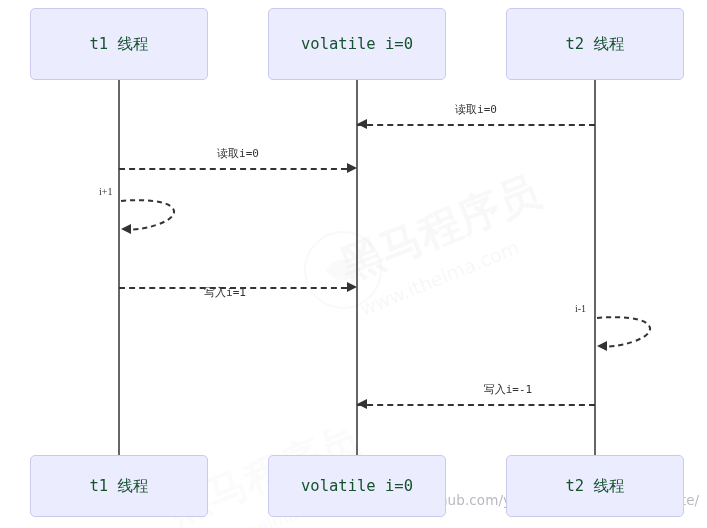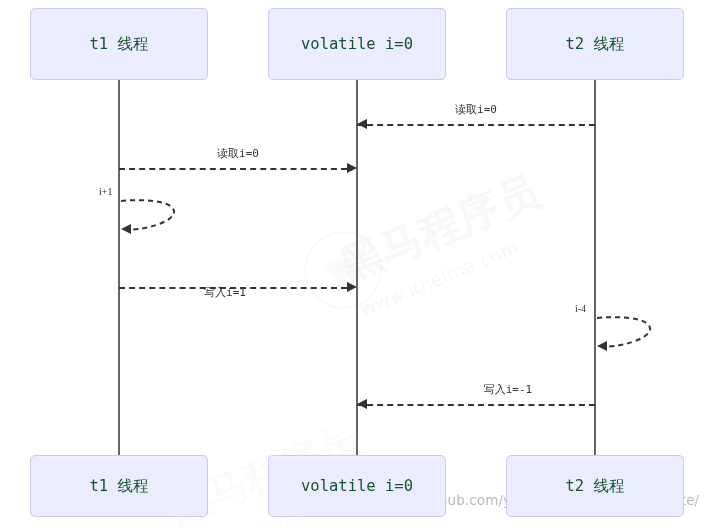--- a/index.html
+++ b/index.html
@@ -179,21 +179,21 @@
   <div class="msg" style="left:119px; top:287px; width:228px;"></div>
   <div class="arrowhead right" style="left:347px; top:282px;"></div>
   <div class="msg-label" style="left:225px; top:265px;margin-top:20px;">写入i=1</div>
 
   <div class="selfloop" style="left:595px; top:315px;">
     <svg width="70" height="40" viewBox="0 0 70 40">
       <path d="M2 3 C 58 -2, 68 16, 40 26 C 24 32, 12 32, 6 31" fill="none" stroke="#333333" stroke-width="2" stroke-dasharray="5,4"></path>
       <polygon points="2,31 12,26 12,36" fill="#333333"></polygon>
     </svg>
   </div>
-  <div class="loop-label" style="left:575px; top:303px;">i-4</div>
+  <div class="loop-label" style="left:575px; top:303px;">i-1</div>
 
   <div class="msg" style="left:357px; top:404px; width:238px;"></div>
   <div class="arrowhead left" style="left:357px; top:399px;"></div>
   <div class="msg-label" style="left:476px; top:382px;margin-left:32px;">写入i=-1</div>
 
   <div class="actor" style="left:30px; top:455px; width:178px; height:62px;">
     <span class="actor-label">t1 线程</span>
   </div>
   <div class="actor" style="left:268px; top:455px; width:178px; height:62px;">
     <span class="actor-label">volatile i=0</span>

